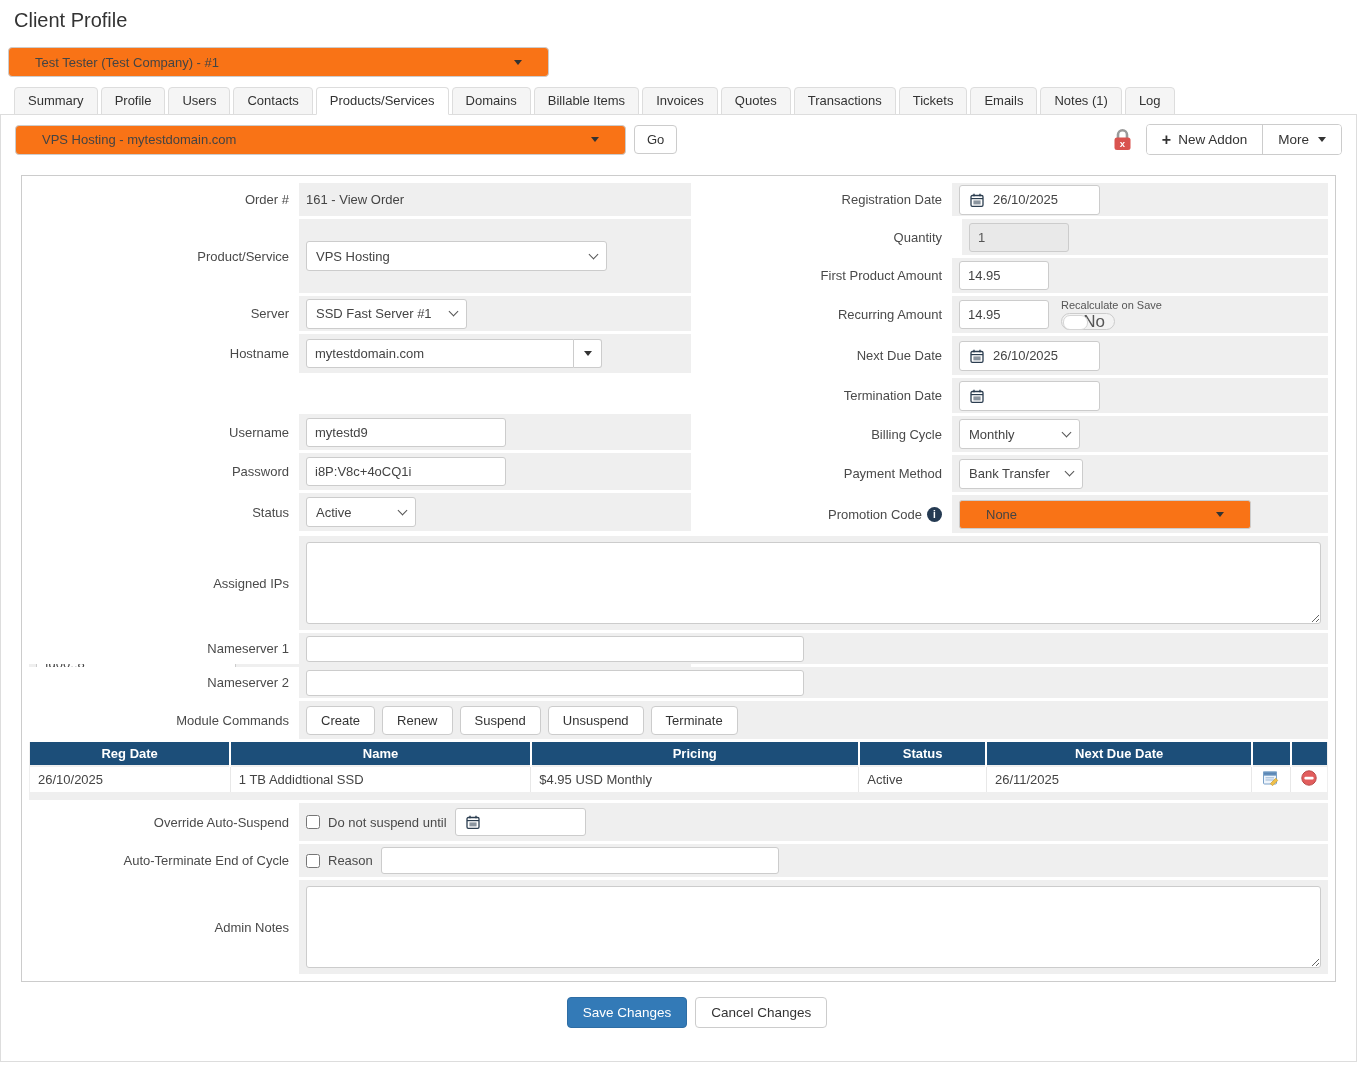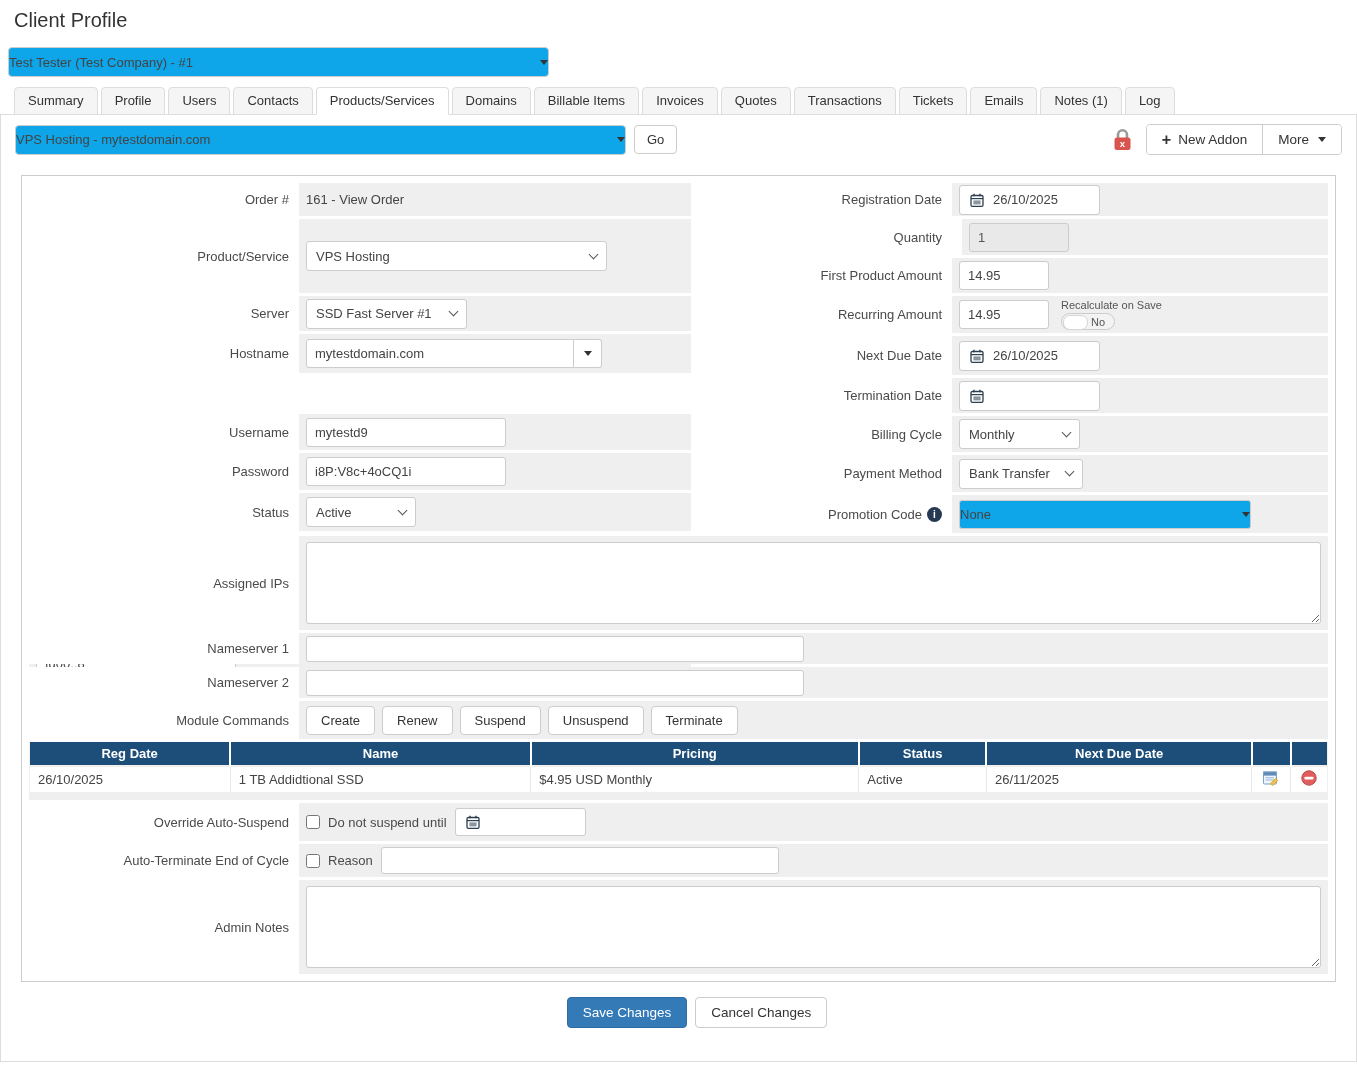--- a/index.html
+++ b/index.html
@@ -6,23 +6,23 @@
   html,body { background:#fff; }
   body {
     font-family: "Liberation Sans", "DejaVu Sans", sans-serif;
     font-size: 13px; color: #444;
     width: 1357px; height: 1082px; overflow: hidden;
   }
   .page-title { font-size: 20px; color: #333; padding: 9px 14px 2px; font-weight: 400; }
 
   
   .big-select {
-    border: 1px solid #ccc; border-radius: 4px; background: #0ea5e9;
+    border: 1px solid #ccc; border-radius: 4px; background: #f97316;
     height: 30px; display: flex; align-items: center; justify-content: space-between;
-    padding: 0 0; color: #444; cursor: pointer;
+    padding: 0 26px; color: #444; cursor: pointer;
   }
   .caret { width:0; height:0; border-left:4.5px solid transparent; border-right:4.5px solid transparent; border-top:5px solid #333; }
   .client-select-wrap { margin: 13px 0 10px 8px; width: 541px; }
 
   
   .tabs { display: flex; gap: 3px; padding-left: 14px; position: relative; z-index: 2; margin-bottom: -1px; }
   .tab {
     background: #f5f5f5; border: 1px solid #ddd; border-radius: 4px 4px 0 0;
     padding: 5px 13px 6px; color: #333; cursor: pointer; white-space: nowrap;
   }
@@ -68,21 +68,21 @@
     display:inline-flex; align-items:center; justify-content:space-between;
     padding:0 9px; gap:10px; color:#444; cursor:pointer;
   }
   .chev { width:7px; height:7px; border-right:1.6px solid #555; border-bottom:1.6px solid #555; transform:rotate(45deg); margin-top:-4px; flex:0 0 auto; }
   .date-inp { display:inline-flex; align-items:center; gap:9px; border:1px solid #ccc; border-radius:3px; background:#fff; height:30px; padding:0 10px; cursor:text; }
   .hgroup { display:inline-flex; }
   .hgroup .inp { border-radius:3px 0 0 3px; }
   .hbtn { width:28px; border:1px solid #ccc; border-left:0; border-radius:0 3px 3px 0; background:#fff; display:flex; align-items:center; justify-content:center; cursor:pointer; }
 
   .recalc { display:flex; flex-direction:column; gap:2px; font-size:11px; color:#555; margin-left:4px; }
-  .switch { width:54px; height:17px; border:1px solid #ccc; border-radius:9px; background:#f3f3f3; position:relative; display:flex; align-items:center; justify-content:flex-end; padding-right:9px; font-size:11px; color:#555; cursor:pointer; }
+  .switch { width:54px; height:17px; border:1px solid #ccc; border-radius:9px; background:#f3f3f3; position:relative; display:flex; align-items:center; justify-content:flex-end; padding-right:9px; font-size:17px; color:#555; cursor:pointer; }
   .switch::before { content:""; position:absolute; left:1px; top:1px; width:23px; height:13px; background:#fff; border:1px solid #d5d5d5; border-radius:7px; }
 
   .info-i { display:inline-flex; width:15px; height:15px; border-radius:50%; background:#253a52; color:#fff; font-size:10px; font-weight:bold; align-items:center; justify-content:center; margin-left:5px; font-style:normal; }
 
   .mod-btn { background:#fff; border:1px solid #ccc; border-radius:4px; padding:6px 14px; font-size:13px; color:#333; cursor:pointer; font-family:inherit; }
 
   
   .addons-table { border-collapse:collapse; width:100%; background:#fff; }
   .addons-table th {
     background:#1c4e79; color:#fff; font-weight:bold; font-size:13px;

